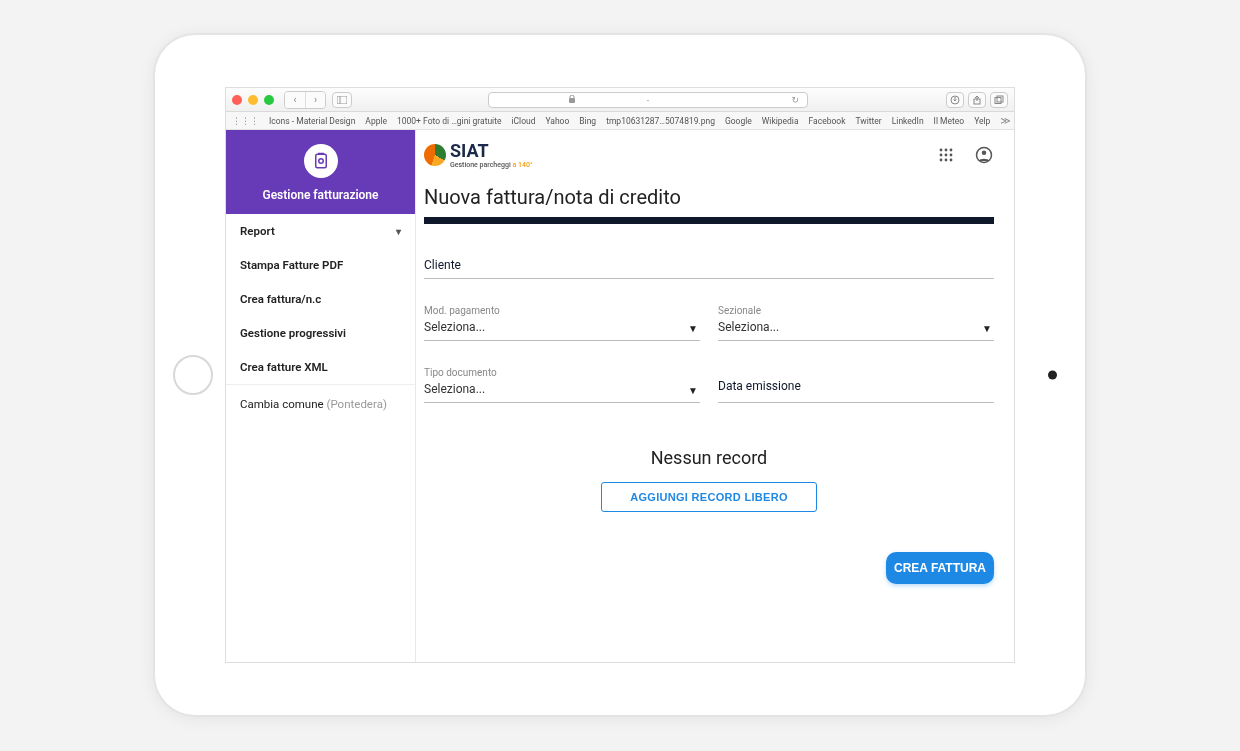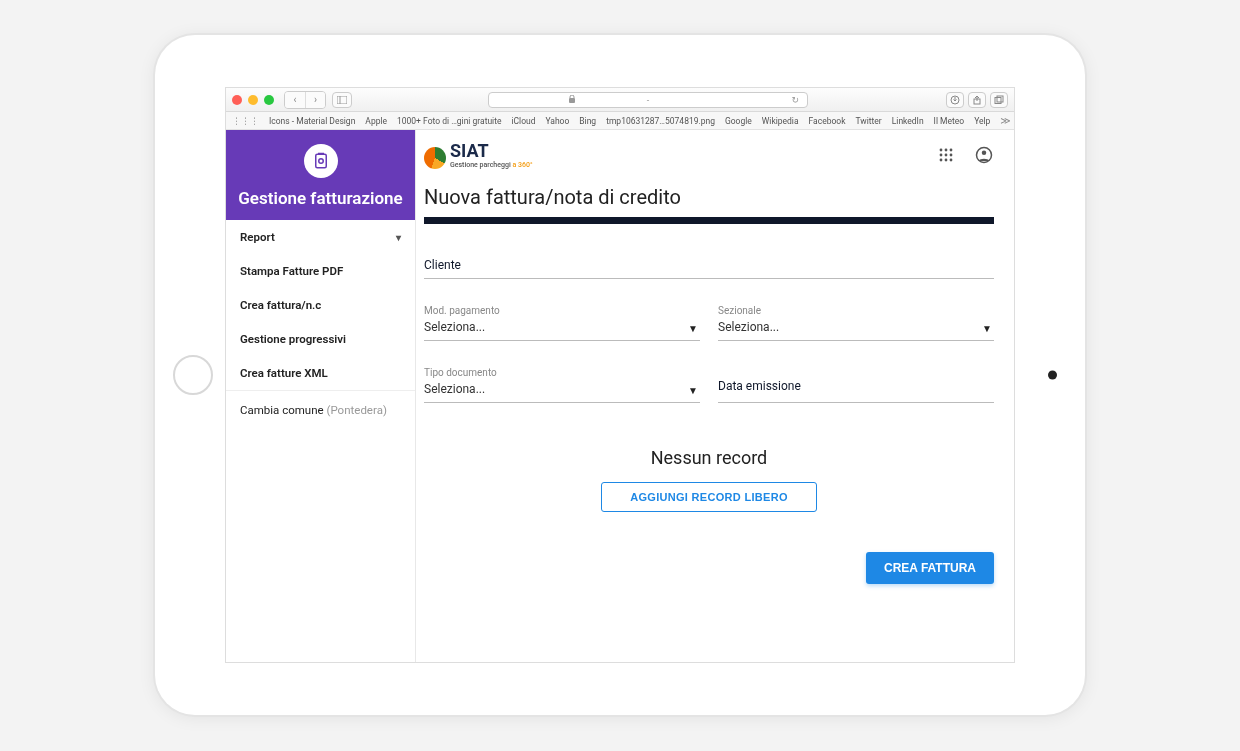--- a/index.html
+++ b/index.html
@@ -110,21 +110,21 @@
     text-align:center;
     padding: 14px 6px 12px;
   }
   .brand-icon {
     width:34px;height:34px;border-radius:50%;
     background:#fff;
     margin:0 auto 10px;
     display:flex;align-items:center;justify-content:center;
     color:#673ab7;
   }
-  .brand-title { font-size:17px; font-weight:600; }
+  .brand-title { font-size:12px; font-weight:600; }
   .nav-list { display:flex; flex-direction:column; }
   .nav-item {
     padding: 10px 14px;
     font-size: 11.5px;
     color:#222;
     display:flex;
     align-items:center;
     justify-content:space-between;
     cursor:pointer;
     font-weight:600;
@@ -143,21 +143,21 @@
     display:flex;
     flex-direction:column;
     overflow:hidden;
   }
   .topbar {
     display:flex;
     align-items:center;
     padding: 0 0 6px 0;
   }
   .logo {
-    display:flex; align-items:flex-end; gap:4px;
+    display:flex; align-items:center; gap:4px;
     font-weight:700;
     color:#1b2a4a;
     font-size:18px;
   }
   .logo-badge {
     width:22px;height:22px;border-radius:50%;
     background: conic-gradient(#2e7d32 0 120deg, #f9a825 120deg 200deg, #ef6c00 200deg 360deg);
     position:relative;
   }
   .logo-sub { font-size:7px; color:#555; font-weight:500; }
@@ -207,22 +207,22 @@
     padding: 8px 28px;
     border-radius:3px;
     cursor:pointer;
   }
   .primary-btn {
     background:#1e88e5;
     color:#fff;
     border:none;
     font-size:12px;
     font-weight:600;
-    padding: 9px 18px;
-    border-radius:3px;
+    padding: 9px 8px;
+    border-radius:10px;
     cursor:pointer;
     align-self:flex-end;
     margin-top:14px;
     box-shadow: 0 2px 4px rgba(30,136,229,.3);
   }
 </style>
 </head>
 <body>
 
 <div class="ipad-frame">
@@ -338,21 +338,21 @@
         </div>
       </div>
 
       <div class="app-main">
         <div class="topbar">
           <div class="logo">
             <div class="logo-badge"></div>
             <div>
               <div>SIAT</div>
               <div class="logo-sub">
-                <span>Gestione parcheggi </span><span class="accent">a 360°</span>
+                <span>Gestione parcheggi </span><span class="accent">a 140°</span>
               </div>
             </div>
           </div>
           <div class="topbar-right">
             <div class="topbar-icon">
               <svg width="16" height="16" viewBox="0 0 16 16" fill="#555">
                   <circle cx="3" cy="3" r="1.4"></circle>
                   <circle cx="8" cy="3" r="1.4"></circle>
                   <circle cx="13" cy="3" r="1.4"></circle>
                   <circle cx="3" cy="8" r="1.4"></circle>

